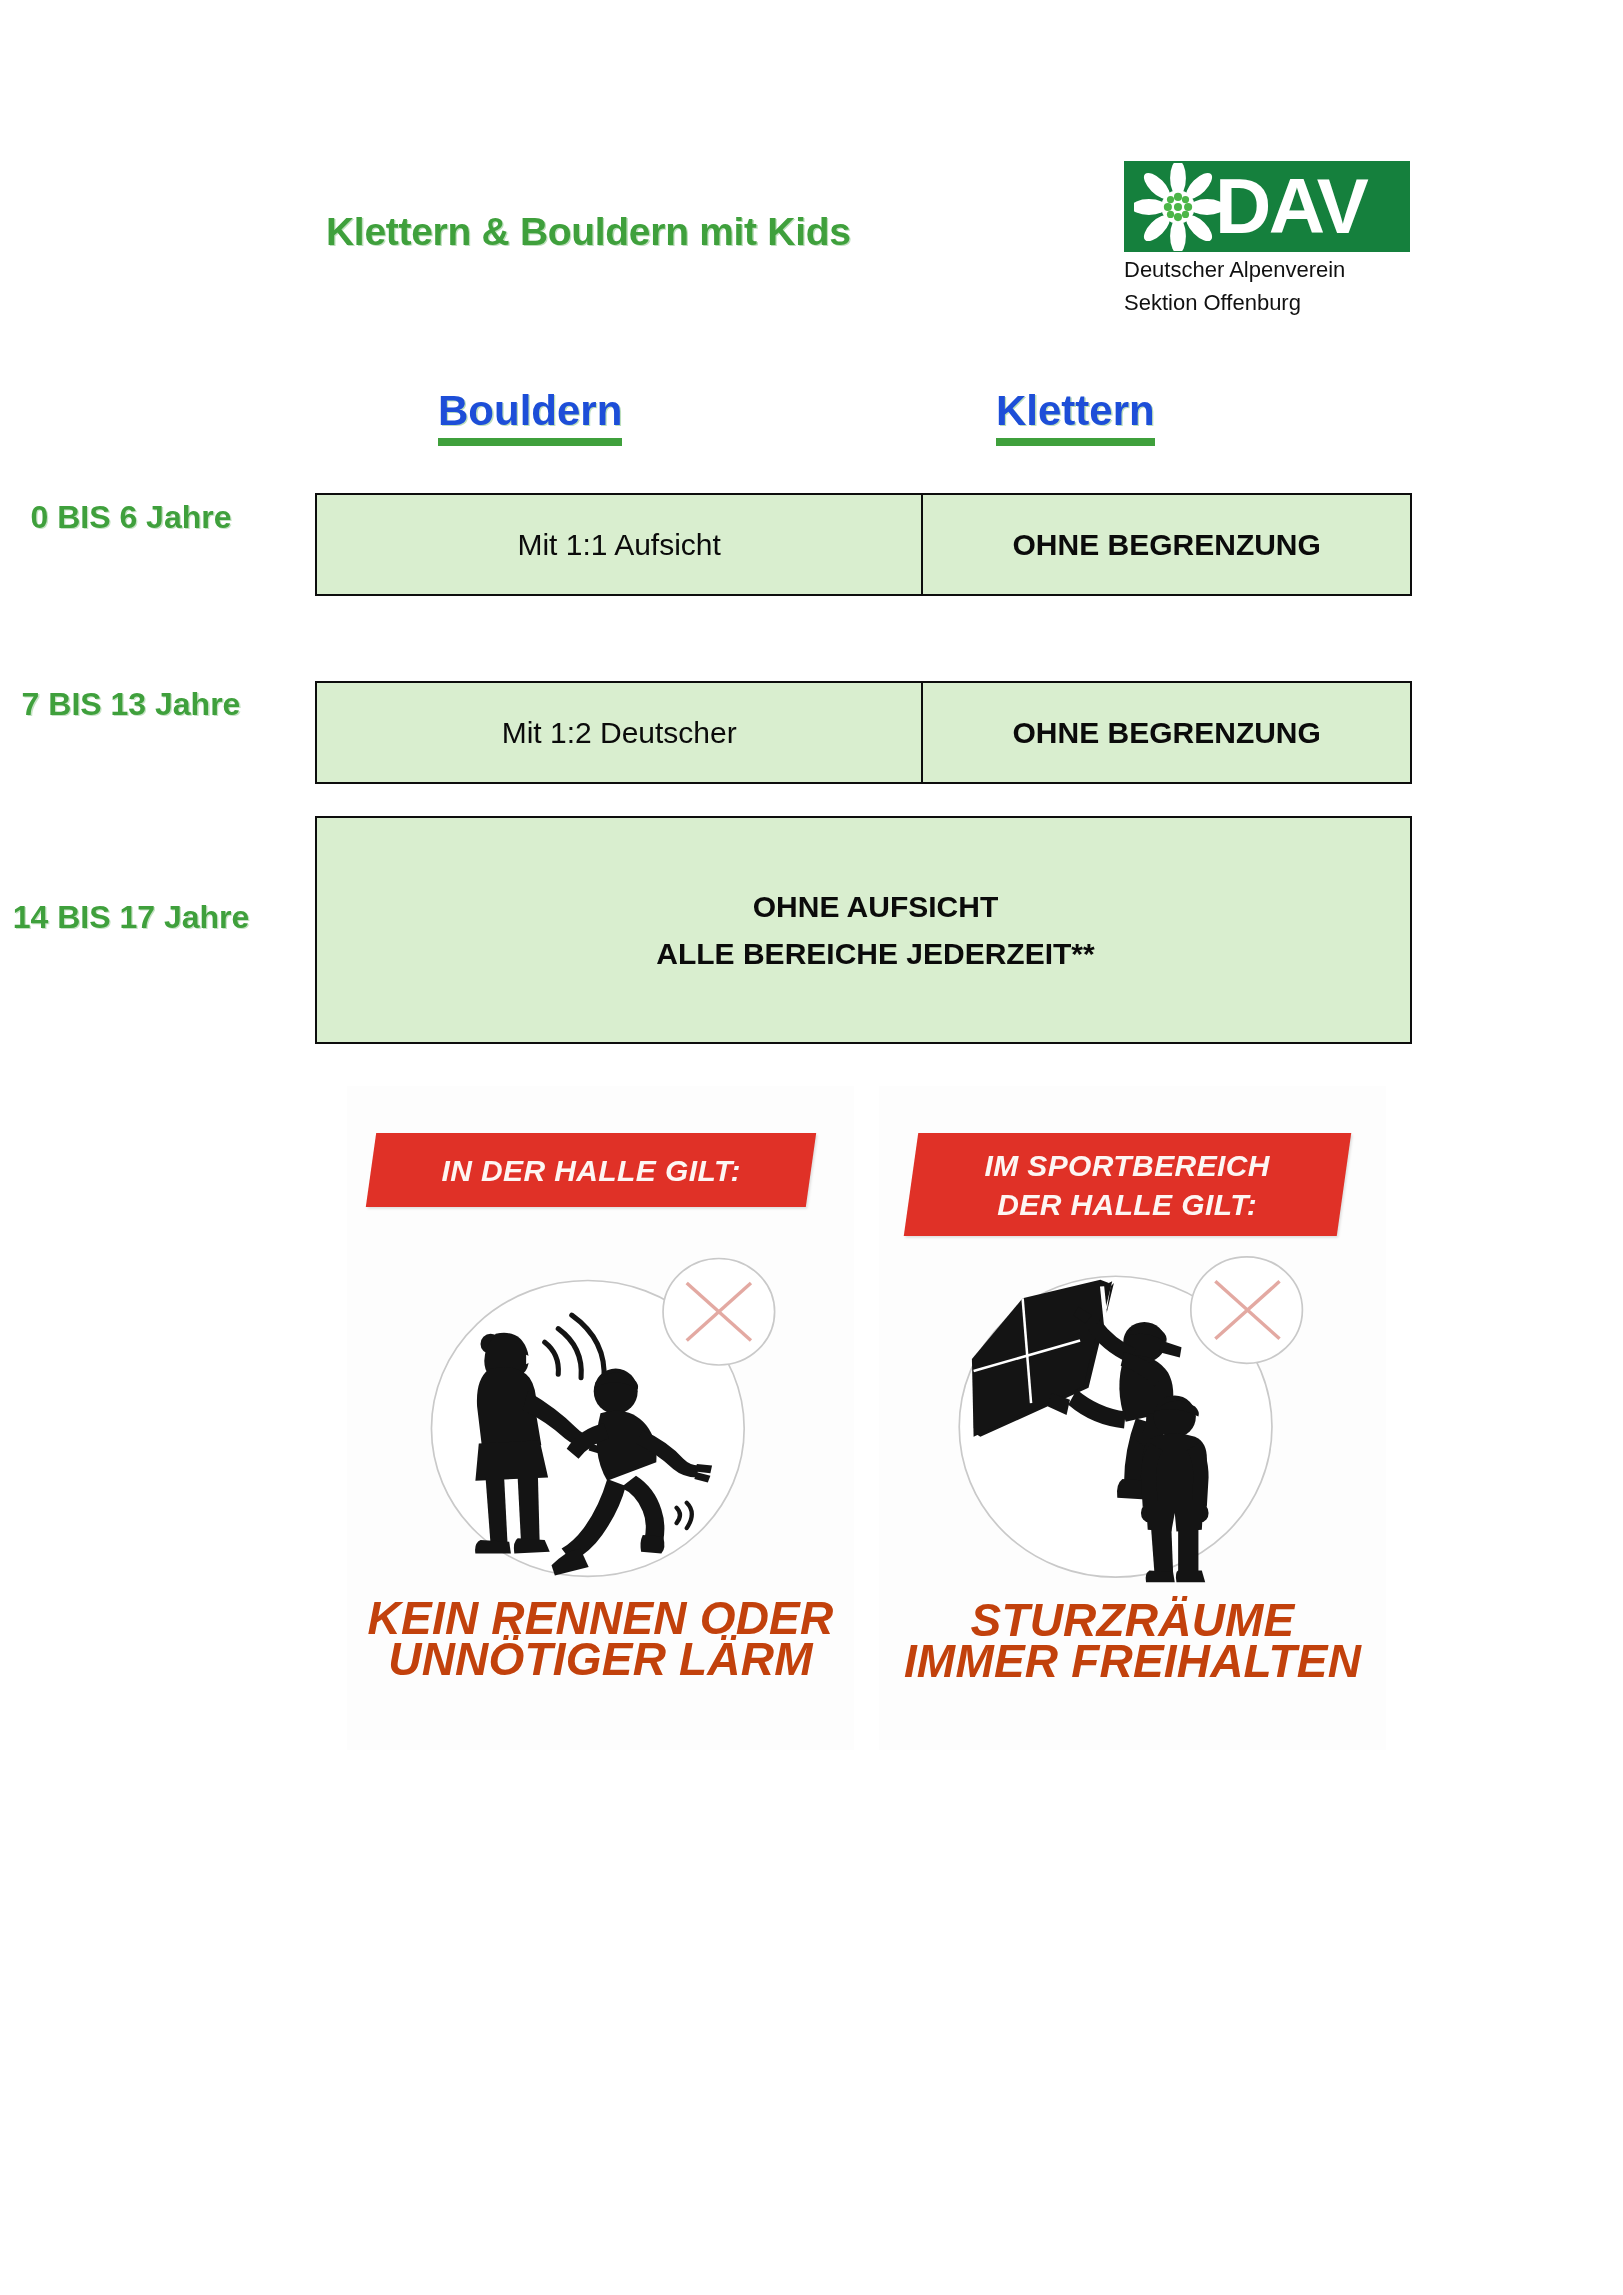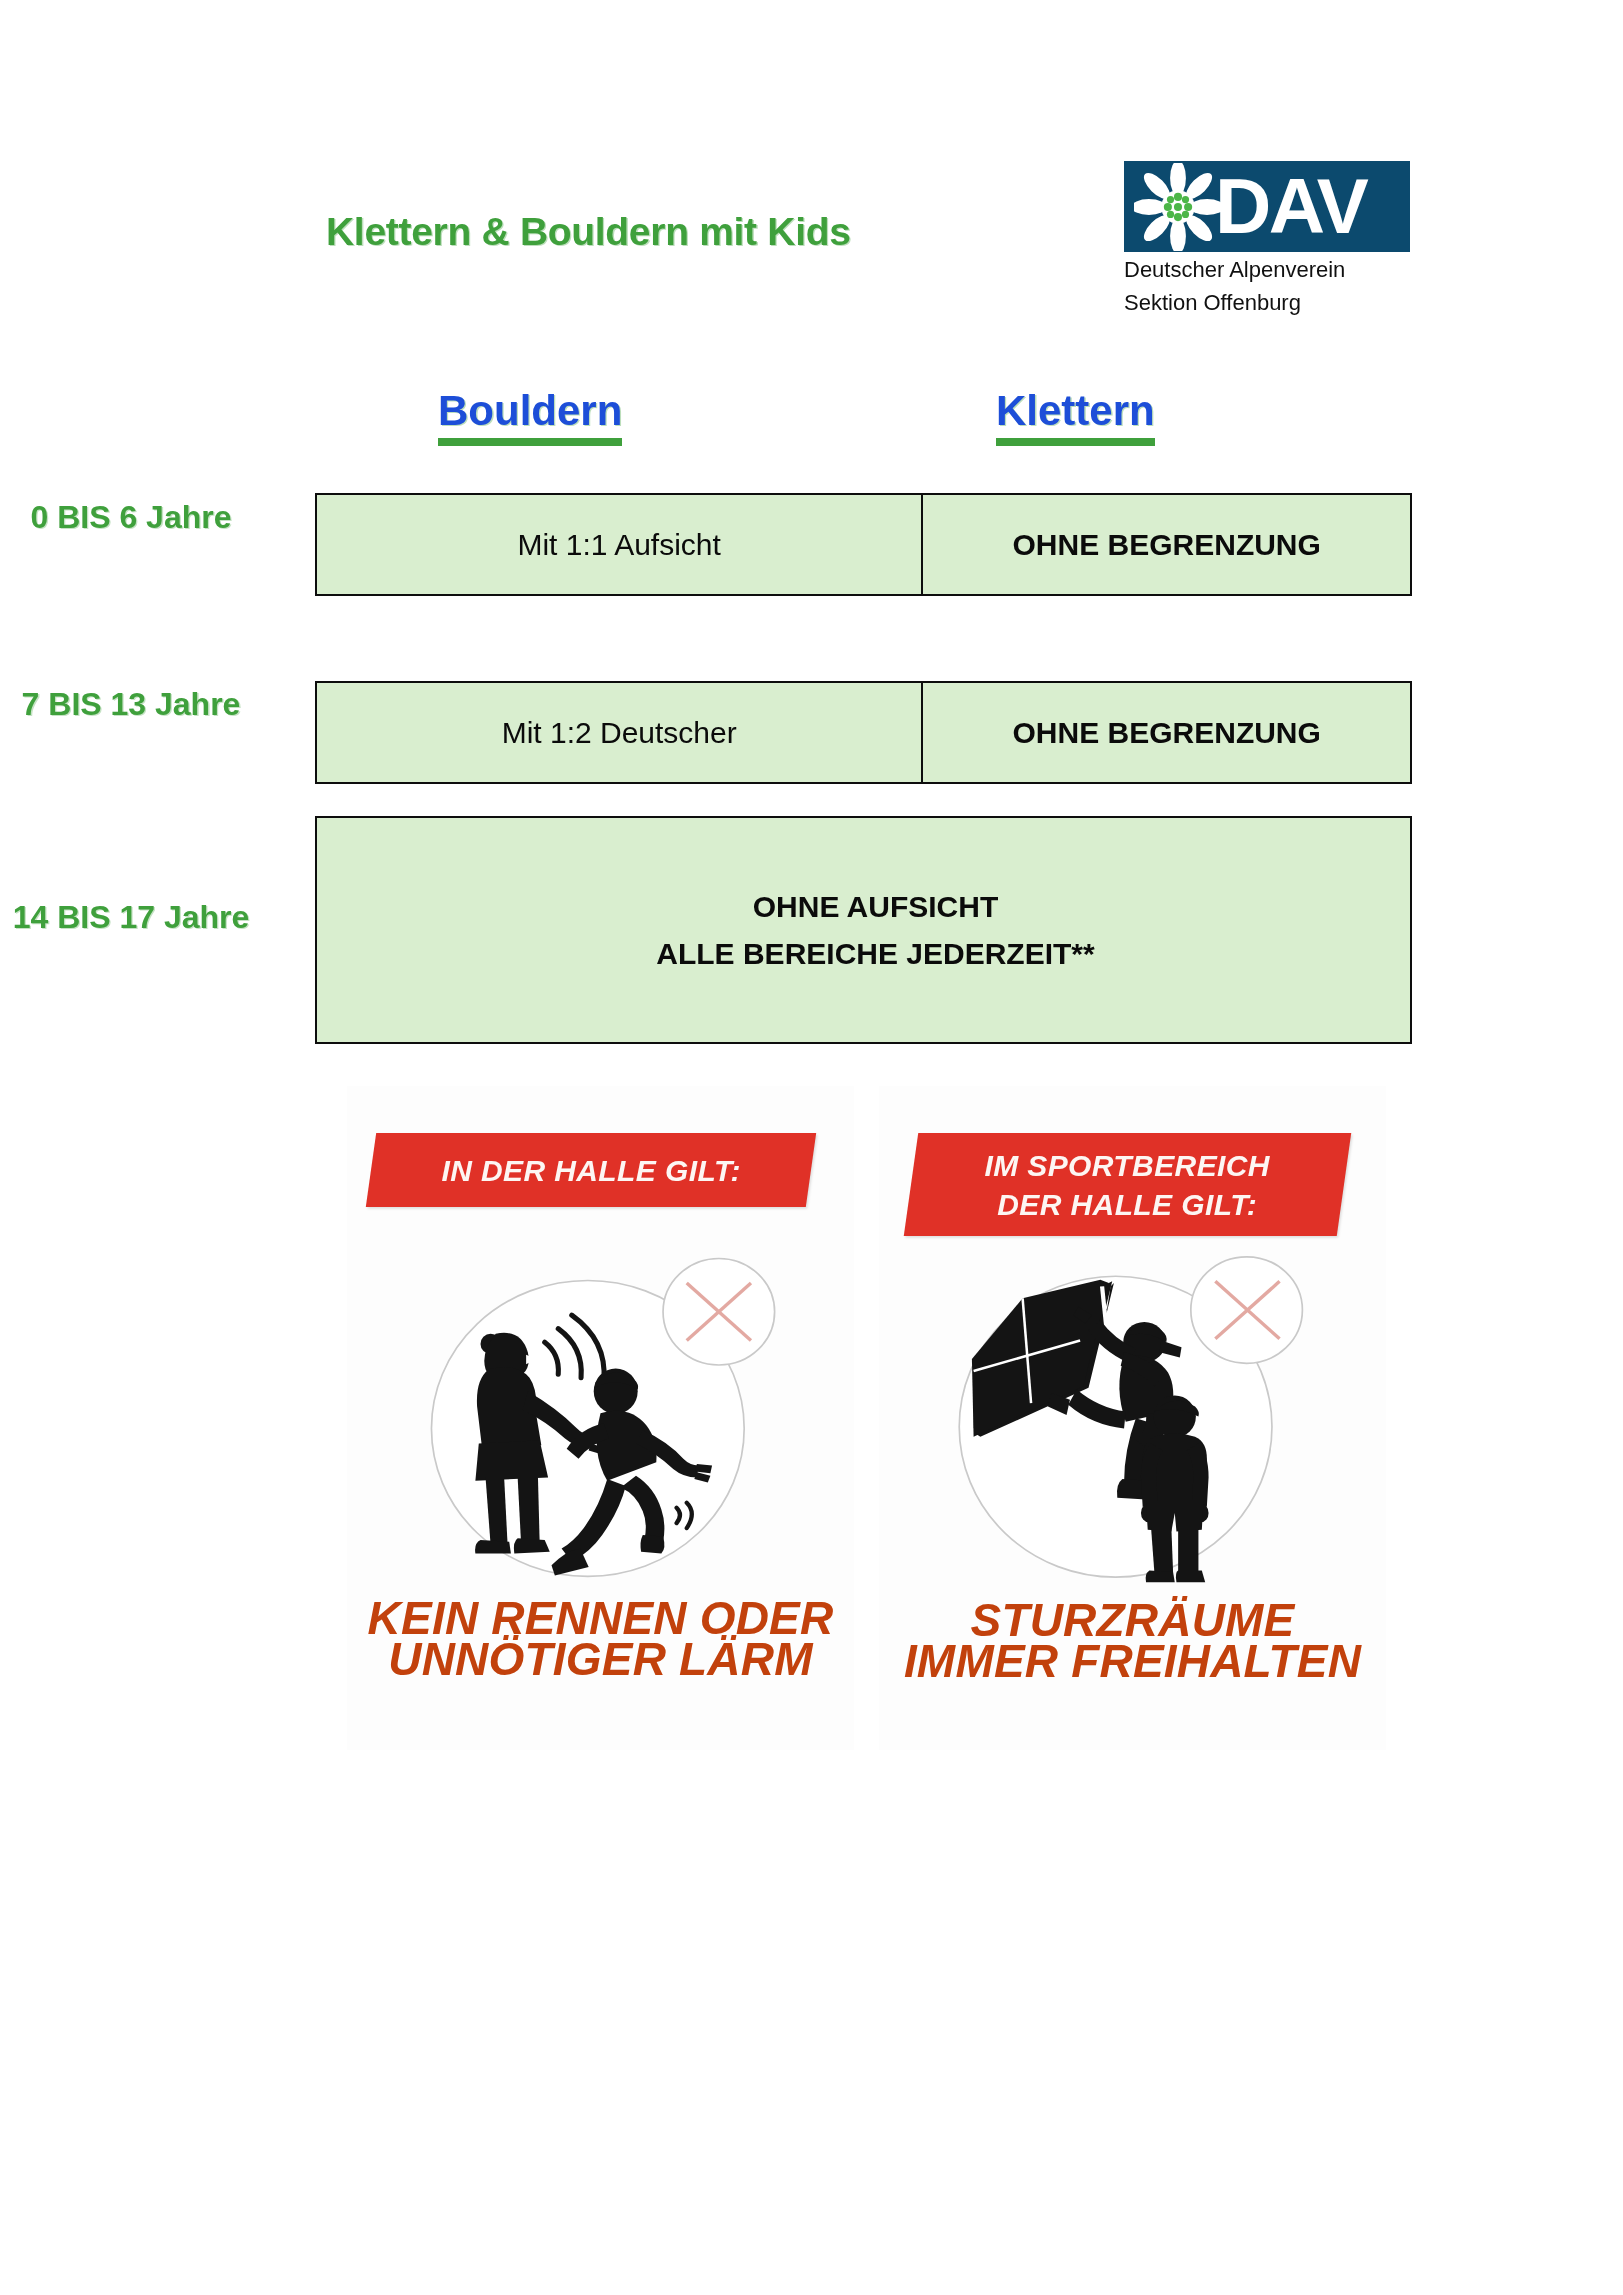--- a/index.html
+++ b/index.html
@@ -36,21 +36,21 @@
   
   #dav-logo {
     position: absolute;
     left: 1124px;
     top: 161px;
     width: 286px;
   }
   #dav-logo-mark {
     width: 286px;
     height: 91px;
-    background: #0c4a6e;
+    background: #15803d;
     position: relative;
     display: block;
   }
   #dav-edelweiss {
     position: absolute;
     left: 10px;
     top: 1.7px;
     width: 88px;
     height: 88px;
   }

